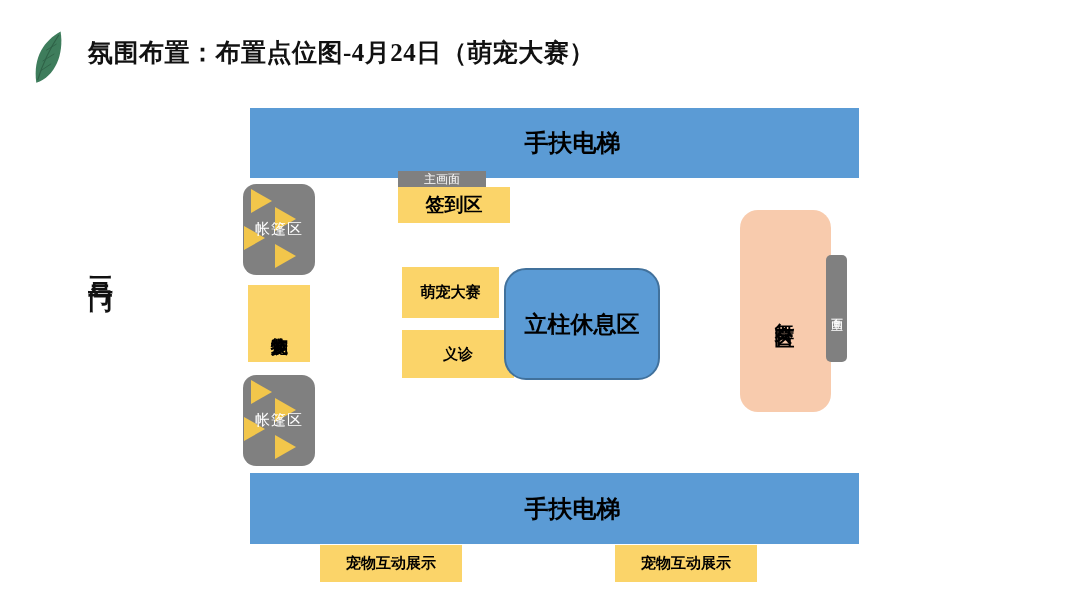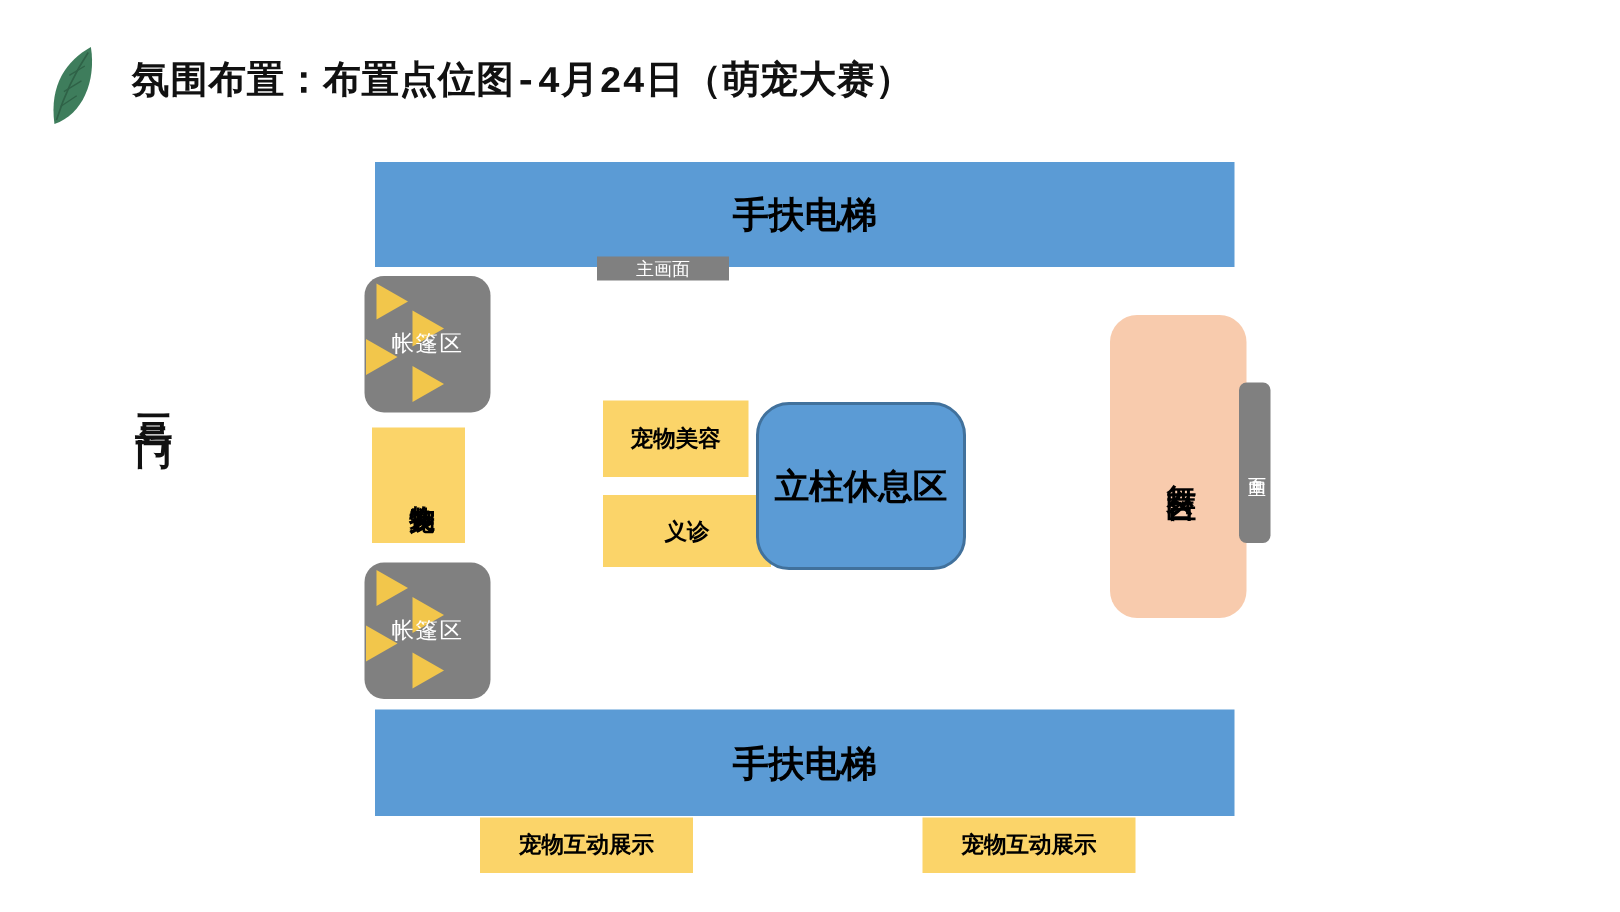--- a/index.html
+++ b/index.html
@@ -1,32 +1,32 @@
 <!DOCTYPE html>
 <html style="--blue: #5B9BD5; --blue-border: #41719C; --yellow: #FBD469; --triangle-gold: #F2C64B; --gray: #808080; --peach: #F8CBAD; --leaf-green: #3E7D5C; --leaf-vein: #2F6247;"><head>
 <meta charset="utf-8">
 <style>
   html,body { margin:0; padding:0; background:#fff; }
   #slide {
     position:relative; width:1080px; height:608px; background:#fff;
-    font-family:Liberation Mono, monospace; overflow:hidden;
+    font-family:Liberation Serif, serif; overflow:hidden;
   }
   .abs { position:absolute; }
   .center { display:flex; align-items:center; justify-content:center; text-align:center; }
 
   .title {
     left:88px; top:36px; font-size:25px; font-weight:bold; color:#111;
     letter-spacing:0.5px; white-space:nowrap;
   }
   .gate {
     left:84px; top:256px; writing-mode:vertical-rl; text-orientation:upright;
     font-size:25px; font-weight:bold; color:#111; letter-spacing:5px;
   }
 
-  .bar-blue { background:var(--blue,#5B9BD5); }
+  .bar-blue { background:var(--blue,#5B9BD5);padding-left:36px; }
   .escalator-top    { left:250px; top:108px; width:573px; height:70px; }
   .escalator-bottom { left:250px; top:473px; width:573px; height:71px; }
   .escalator-label { font-size:24px; font-weight:bold; color:#000; }
 
   .yellow { background:var(--yellow,#FBD469); color:#000; font-weight:bold; }
   .signin        { left:398px; top:187px; width:112px; height:36px; font-size:19px; }
   .grooming      { left:402px; top:267px; width:97px;  height:51px; font-size:15px; }
   .clinic        { left:402px; top:330px; width:112px;  height:48px; font-size:15px; }
   .interaction-1 { left:320px; top:545px; width:142px; height:37px; font-size:15px; }
   .interaction-2 { left:615px; top:545px; width:142px; height:37px; font-size:15px; }
@@ -39,40 +39,40 @@
     left:398px; top:171px; width:88px; height:16px; background:var(--gray,#808080);
     color:#fff; font-size:12px;
   }
   .screen-stage {
     left:826px; top:255px; width:21px; height:107px; background:var(--gray,#808080);
     border-radius:5px; color:#fff; font-size:12px;
     writing-mode:vertical-rl; text-orientation:upright; line-height:21px;
   }
 
   .tent {
-    width:84px; height:91px; background:var(--gray,#808080); border-radius:13px;
+    width:72px; height:91px; background:var(--gray,#808080); border-radius:13px;
   }
   .tent-1 { left:243px; top:184px; }
   .tent-2 { left:243px; top:375px; }
   .tent-label {
     position:absolute; left:0; top:36px; width:100%; text-align:center;
     color:#fff; font-size:15px; letter-spacing:1px; z-index:2;
   }
   .tri {
     position:absolute; width:0; height:0;
     border-top:12px solid transparent; border-bottom:12px solid transparent;
     border-left:21px solid var(--triangle-gold,#F2C64B); z-index:1;
   }
   .tri-1 { left:8px;  top:5px;  }
   .tri-2 { left:32px; top:23px; }
   .tri-3 { left:1px;  top:42px; }
   .tri-4 { left:32px; top:60px; }
 
   .pillar-rest {
-    left:504px; top:268px; width:140px; height:112px;
+    left:504px; top:268px; width:156px; height:112px;
     background:var(--blue,#5B9BD5); border:2px solid var(--blue-border,#41719C);
     border-radius:22px; font-size:23px; font-weight:bold; color:#000; box-sizing:border-box;
   }
   .stage {
     left:740px; top:210px; width:91px; height:202px;
     background:var(--peach,#F8CBAD); border-radius:18px;
     writing-mode:vertical-rl; text-orientation:upright;
     font-size:20px; font-weight:bold; color:#000; letter-spacing:3px;
   }
   .leaf { left:30px; top:30px; width:45px; height:55px; }
@@ -91,40 +91,41 @@
   <div class="abs title">氛围布置：布置点位图-4月24日（萌宠大赛）</div>
 
   <div class="abs gate">三号门</div>
 
   <div class="abs center bar-blue escalator-top">
     <span class="escalator-label">手扶电梯</span>
   </div>
 
   <div class="abs center screen-top">主画面</div>
 
+  <div class="abs center yellow signin">签到区</div>
 
   <div class="abs tent tent-1">
     <div class="tri tri-1"></div>
     <div class="tri tri-2"></div>
     <div class="tri tri-3"></div>
     <div class="tri tri-4"></div>
     <div class="tent-label">帐篷区</div>
   </div>
 
   <div class="abs center yellow dressing">宠物换装</div>
 
   <div class="abs tent tent-2">
     <div class="tri tri-1"></div>
     <div class="tri tri-2"></div>
     <div class="tri tri-3"></div>
     <div class="tri tri-4"></div>
     <div class="tent-label">帐篷区</div>
   </div>
 
-  <div class="abs center yellow grooming">宠物美容</div>
+  <div class="abs center yellow grooming">萌宠大赛</div>
 
   <div class="abs center yellow clinic">义诊</div>
 
   <div class="abs center pillar-rest">立柱休息区</div>
 
   <div class="abs center stage">舞台区</div>
 
   <div class="abs center screen-stage">主画面</div>
 
   <div class="abs center bar-blue escalator-bottom">

